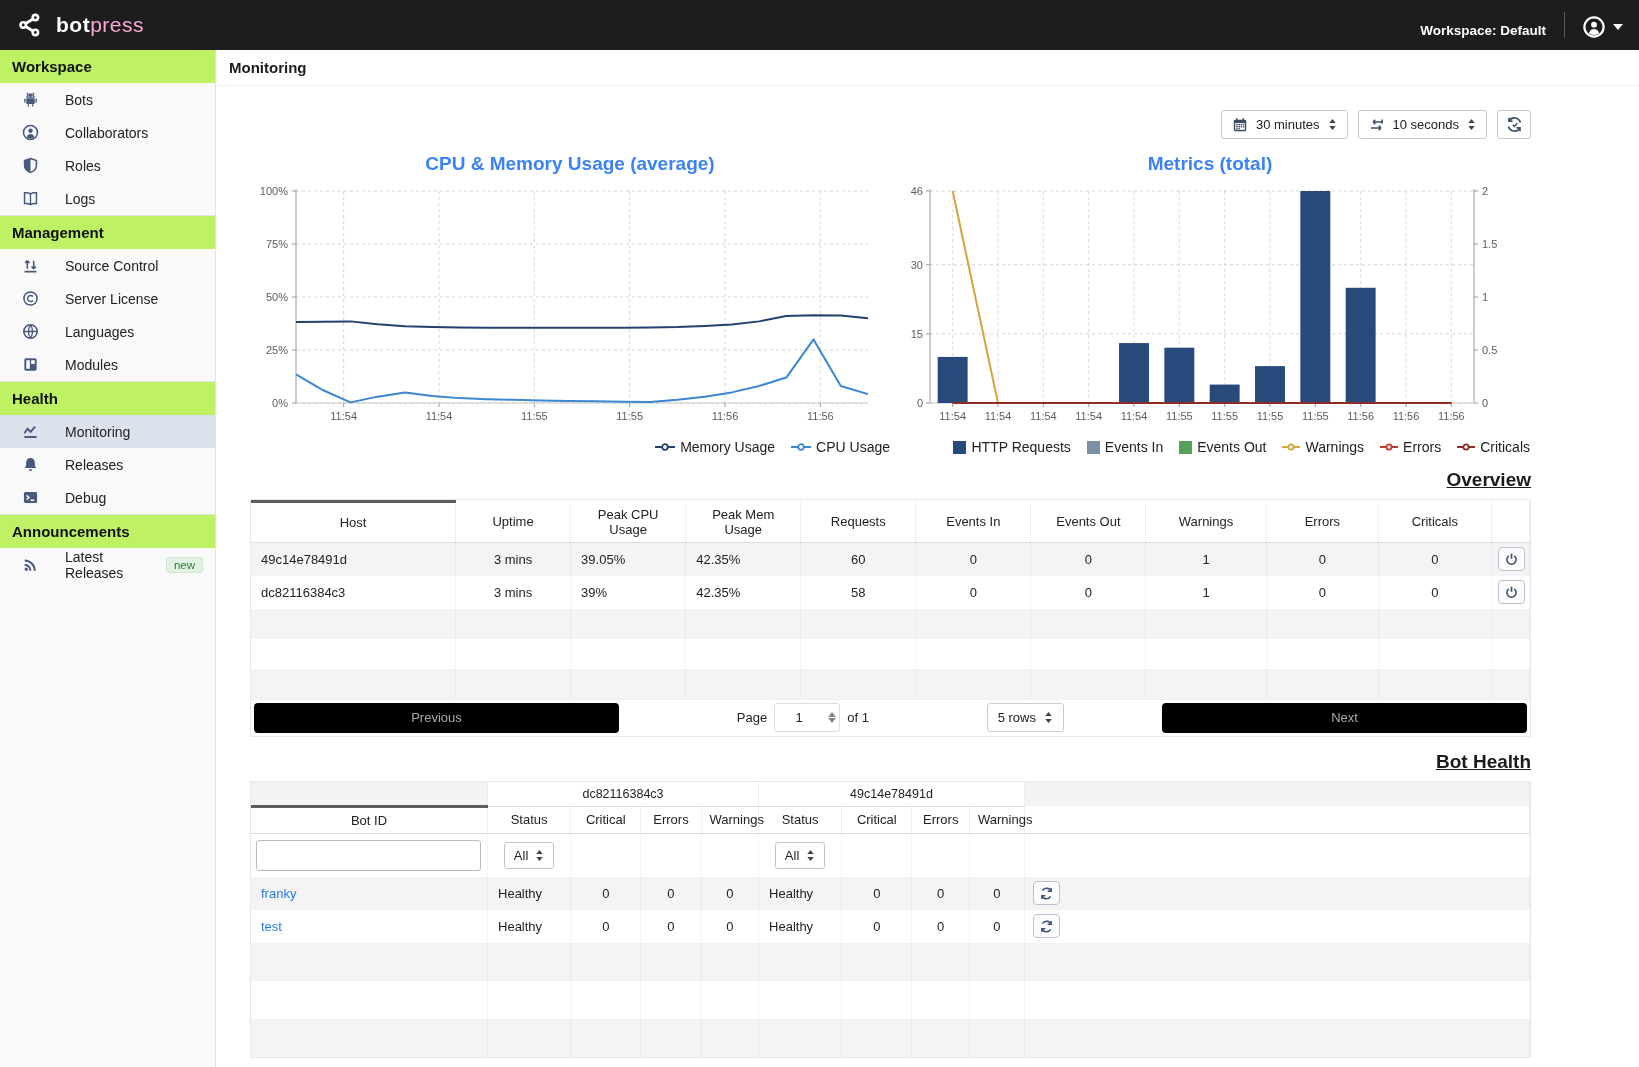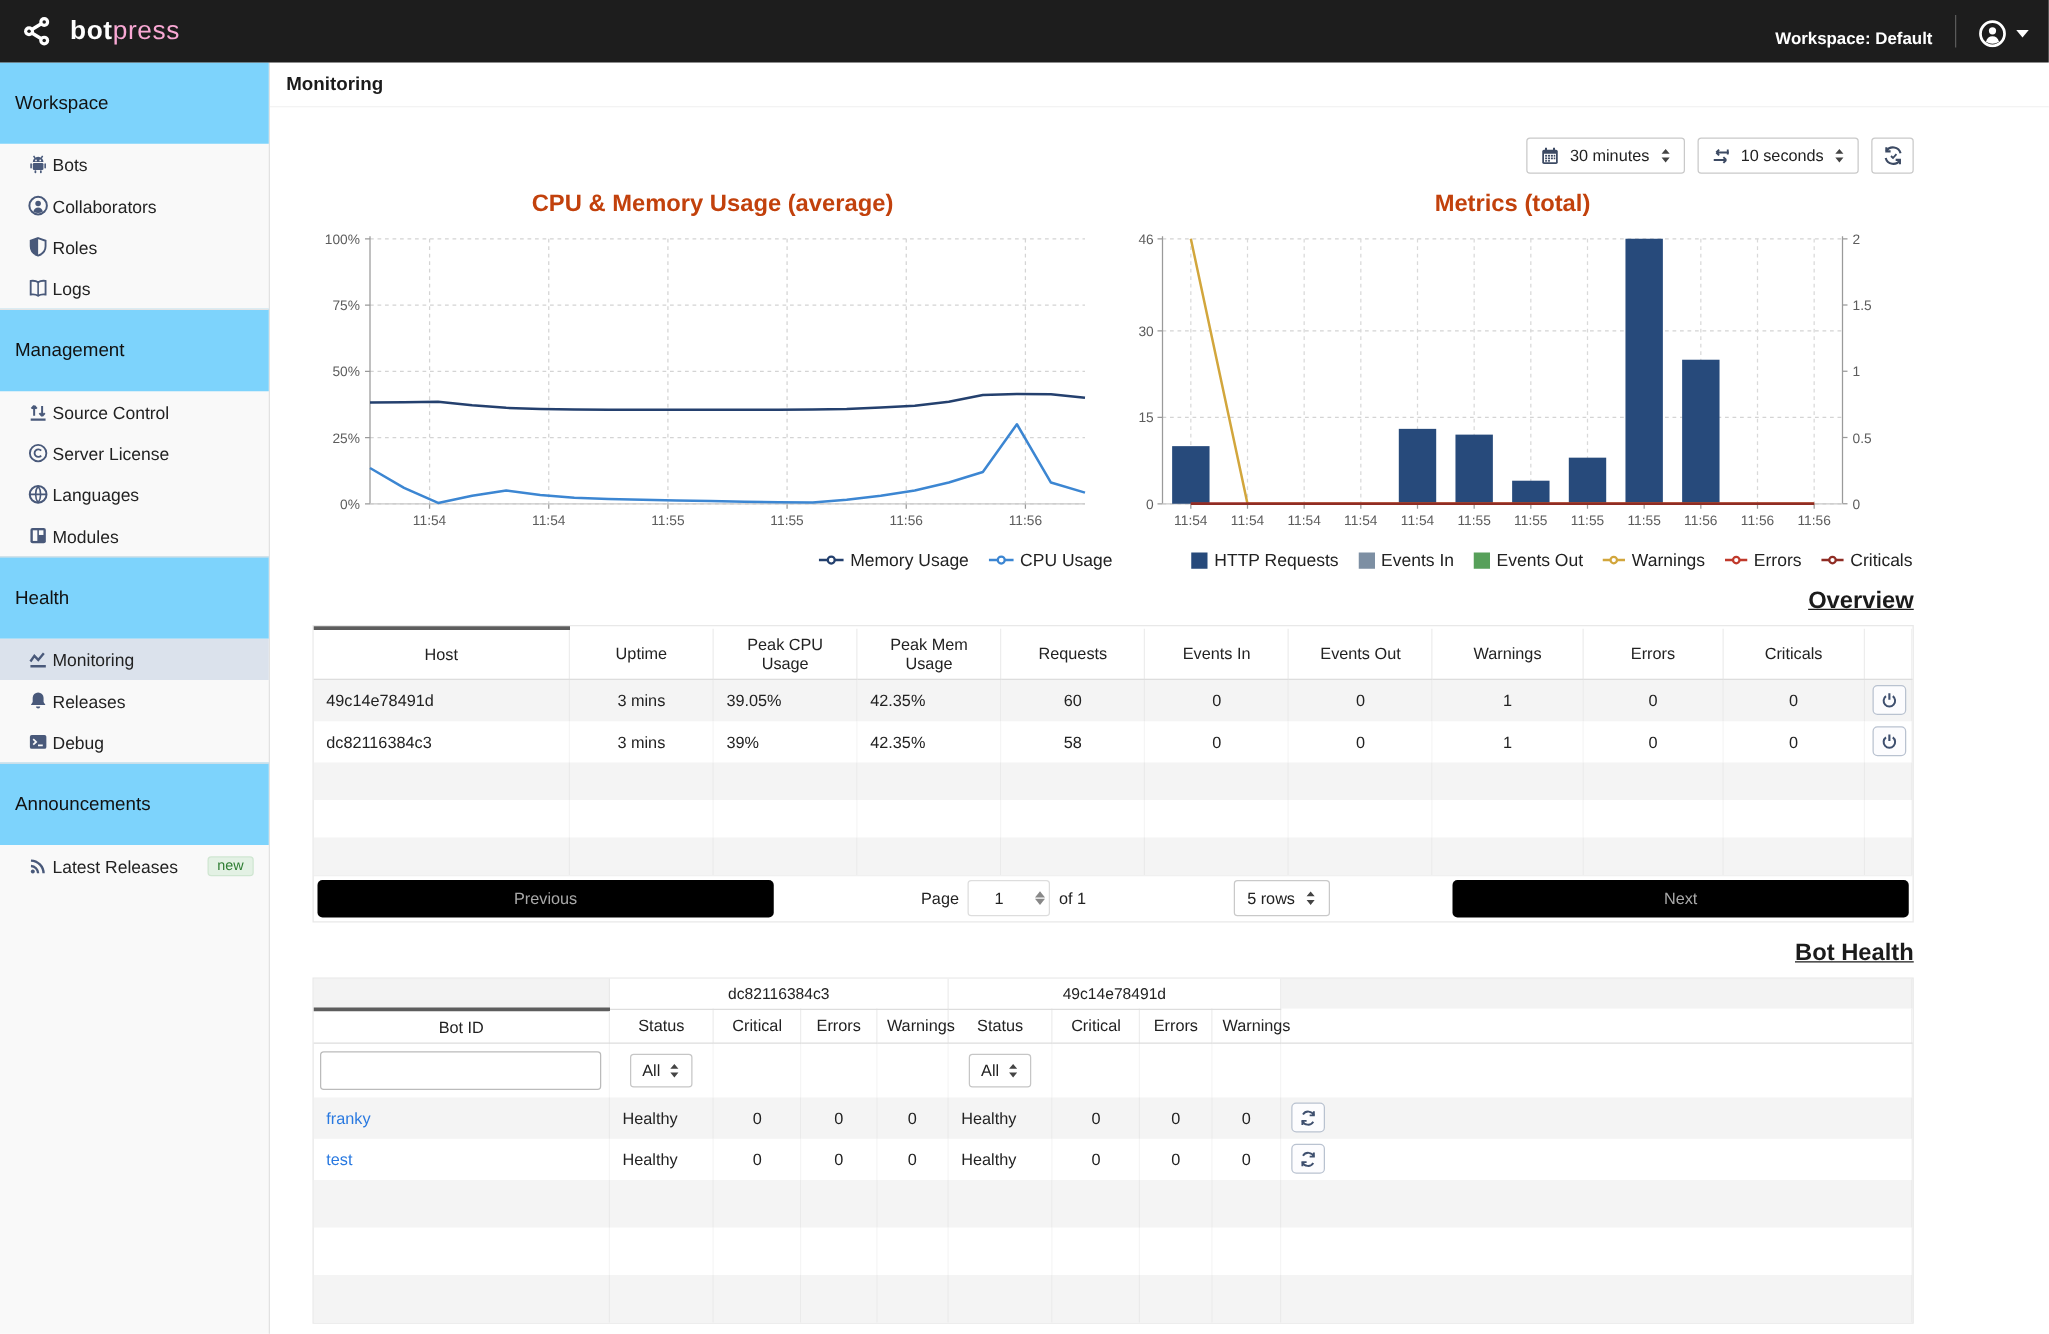--- a/index.html
+++ b/index.html
@@ -17,24 +17,24 @@
   .topbar-right { margin-left:auto; display:flex; align-items:flex-end; gap:18px; }
   .ws-label { color:#fff; font-size:13.5px; font-weight:700; }
   .topbar-divider { width:1px; height:26px; background:#5a5a5a; }
   .user-menu { display:flex; align-items:center; gap:8px; cursor:pointer; }
   .user-icon { width:22px; height:22px; display:inline-flex; }
   .caret-down { width:0; height:0; border-left:5px solid transparent; border-right:5px solid transparent; border-top:6px solid #fff; }
 
   
   .sidebar { position:absolute; left:0; top:50px; width:216px; bottom:0; background:#f9f9f9;
     border-right:1px solid #e2e2e2; }
-  .sb-section { background:#7dd3fc; font-size:15px; font-weight:400; padding:24px 12px; color:#111;
+  .sb-section { background:#bef264; font-size:15px; font-weight:700; padding:8px 12px; color:#111;
     border-top:1px solid #e4e4e4; }
   .sb-section:first-child { border-top:none; }
-  .sb-item { display:flex; align-items:center; gap:3px; height:33px; padding:0 12px 0 22px;
+  .sb-item { display:flex; align-items:center; gap:26px; height:33px; padding:0 12px 0 22px;
     font-size:14px; color:#222; cursor:pointer; }
   .sb-item.active { background:#dbe2ec; }
   .sb-icon { width:17px; height:17px; display:inline-flex; color:#49597a; flex:0 0 17px; }
   .sb-icon svg { width:100%; height:100%; }
   .sb-badge { margin-left:auto; background:#e3f1e4; color:#2e7d32; border:1px solid #cfe6d1;
     font-size:11.5px; padding:1px 7px; border-radius:3px; }
 
   
   .page-head { position:absolute; left:216px; top:50px; right:0; height:36px; background:#fff;
     display:flex; align-items:center; padding:0 13px; font-size:15px; font-weight:700;
@@ -48,21 +48,21 @@
   .ctl-icon { width:16px; height:16px; display:inline-flex; color:#3c4a63; }
   .ctl-icon svg { width:100%; height:100%; }
   .caret-ud { display:inline-flex; width:9px; height:13px; }
   .icon-btn { width:34px; height:29px; border:1px solid #c9c9c9; border-radius:3px; background:#fff;
     display:inline-flex; align-items:center; justify-content:center; color:#3c4a63; cursor:pointer; }
   .icon-btn svg { width:17px; height:17px; }
 
   
   .charts-row { display:flex; margin-top:14px; }
   .chart-box { width:640px; }
-  .chart-title { text-align:center; font-size:19px; font-weight:700; color:#c2410c; margin-bottom:8px; }
+  .chart-title { text-align:center; font-size:19px; font-weight:700; color:#3b82f6; margin-bottom:8px; }
   .chart-legend { display:flex; justify-content:flex-end; align-items:center; gap:16px; margin-top:4px;
     font-size:14px; color:#222; flex-wrap:nowrap; }
   .lg-item { display:inline-flex; align-items:center; gap:5px; white-space:nowrap; }
   .lg-sq { width:13px; height:13px; display:inline-block; }
   .lg-line { display:inline-flex; }
 
   
   .section-title { text-align:right; font-size:19px; font-weight:700; margin:14px 0 8px;text-decoration:underline; }
   .panel { border:1px solid #e8e8e8; }
   table.grid { width:100%; border-collapse:collapse; table-layout:fixed; font-size:13px; }

